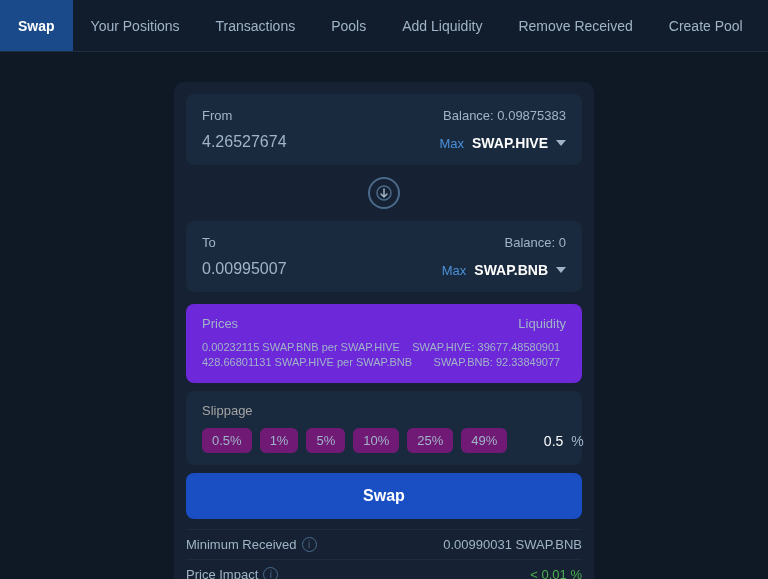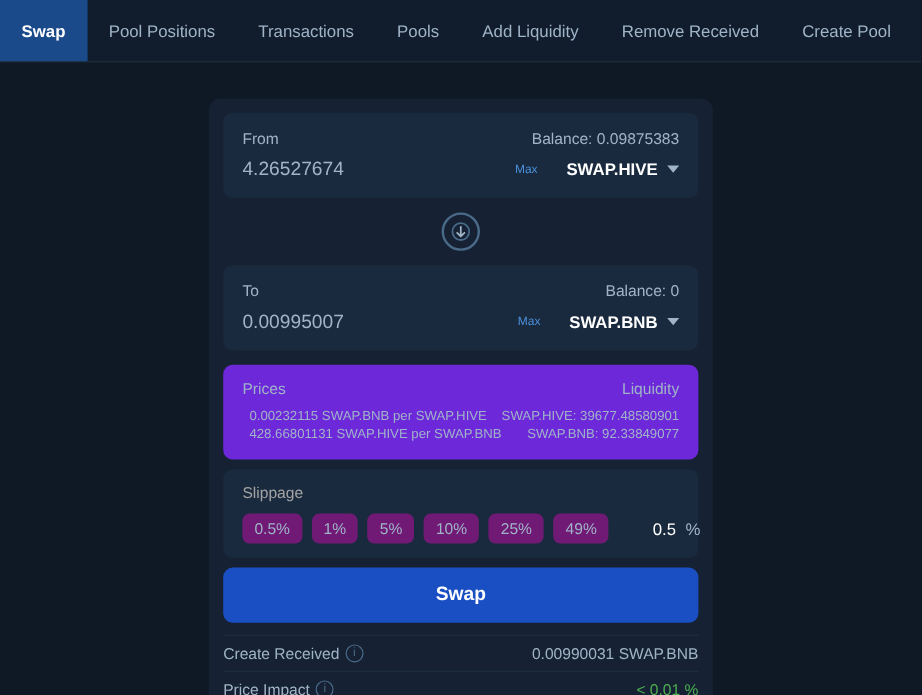--- a/index.html
+++ b/index.html
@@ -67,44 +67,44 @@
       color: #a0b4c8;
       font-size: 13px;
     }
     .panel-balance {
       color: #a0b4c8;
       font-size: 13px;
     }
     .panel-row {
       display: flex;
       justify-content: space-between;
-      align-items: flex-start;
+      align-items: flex-end;
     }
     .amount-input {
       background: transparent;
       border: none;
       outline: none;
       color: #a0b4c8;
       font-size: 16px;
       width: 200px;
     }
     .token-select {
       display: flex;
       align-items: center;
       gap: 6px;
       cursor: pointer;
       color: #ffffff;
       font-size: 14px;
       font-weight: bold;
     }
     .max-btn {
       color: #4a90d9;
-      font-size: 10px;
-      cursor: pointer;
-      margin-right: 24px;
+      font-size: 13px;
+      cursor: pointer;
+      margin-right: 8px;
     }
     .chevron-down {
       display: inline-block;
       width: 0;
       height: 0;
       border-left: 5px solid transparent;
       border-right: 5px solid transparent;
       border-top: 6px solid #a0b4c8;
       margin-left: 2px;
     }
@@ -252,21 +252,21 @@
     .summary-value.green {
       color: #4caf50;
     }
   </style>
 </head>
 <body>
 
 <nav>
 
 <a class="nav-item active">Swap</a>
-    <a class="nav-item">Pool Positions</a>
+    <a class="nav-item">Your Positions</a>
     <a class="nav-item">Transactions</a>
     <a class="nav-item">Pools</a>
     <a class="nav-item">Add Liquidity</a>
     <a class="nav-item">Remove Received</a>
     <a class="nav-item">Create Pool</a>
     <a class="nav-item">Manage Rewards</a>
   </nav>
 
 <div class="main">
   <div class="swap-card">
@@ -312,21 +312,21 @@
           </div>
         </div>
       </div>
     </div>
 
     <div class="info-section">
       <div class="info-header">
         <span class="info-title">Prices</span>
         <span class="info-title">Liquidity</span>
       </div>
-      <div style="display:flex;justify-content:flex-end;">
+      <div style="display:flex;justify-content:flex-start;">
         <div>
           <div class="price-row">0.00232115 SWAP.BNB per SWAP.HIVE</div>
           <div class="price-row">428.66801131 SWAP.HIVE per SWAP.BNB</div>
         </div>
         <div class="liquidity-col">
           <div class="liquidity-val">SWAP.HIVE: 39677.48580901</div>
           <div class="liquidity-val">SWAP.BNB: 92.33849077</div>
         </div>
       </div>
     </div>
@@ -347,21 +347,21 @@
       </div>
     </div>
 
     <div class="swap-btn-wrap">
       <button class="swap-btn">Swap</button>
     </div>
 
     <div class="summary-section">
       <div class="summary-row">
         <span class="summary-label">
-          <span>Create Received</span>
+          <span>Minimum Received</span>
           <span class="info-icon">i</span>
         </span>
         <span class="summary-value">0.00990031 SWAP.BNB</span>
       </div>
       <div class="summary-row">
         <span class="summary-label">
           <span>Price Impact</span>
           <span class="info-icon">i</span>
         </span>
         <span class="summary-value green">&lt; 0.01 %</span>

